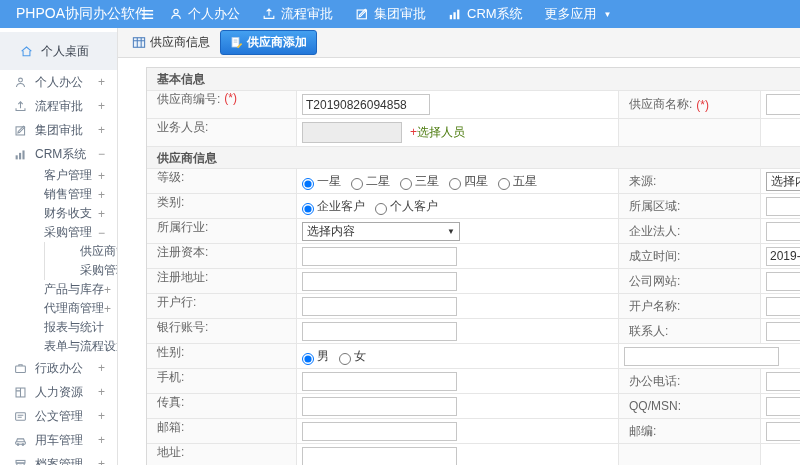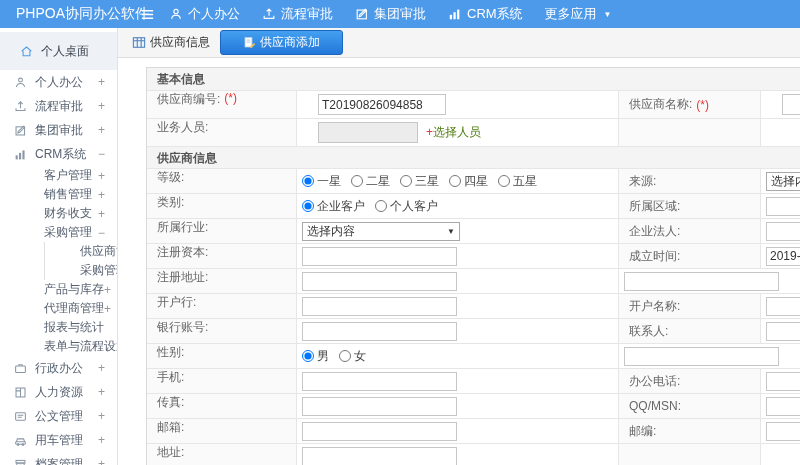--- a/index.html
+++ b/index.html
@@ -24,44 +24,44 @@
   .sicon { display:flex; margin-right:8px; color:#8a97a5; }
   .slabel { font-size:12px; }
   .sexp { margin-left:auto; padding-right:12px; color:#999; font-size:12px; }
   .lvl1 { height:19px; padding-left:44px; }
   .lvl2 { height:19px; padding-left:80px; position:relative; }
   .lvl2::before { content:''; position:absolute; left:44px; top:0; bottom:0; width:1px; background:#e0e0e0; }
 
   main { flex:1; display:flex; flex-direction:column; overflow:hidden; }
   .tabbar { height:30px; background:#f5f5f5; border-bottom:1px solid #ddd; display:flex; align-items:center; padding-left:14px; gap:10px; }
   .tab { display:flex; align-items:center; gap:4px; color:#333; cursor:pointer; font-size:12px; }
-  .tab.active { background:linear-gradient(#44a0f0,#2277d9); border:1px solid #1b65c0; color:#fff; border-radius:3px; padding:3px 22px; }
+  .tab.active { background:linear-gradient(#44a0f0,#2277d9); border:1px solid #1b65c0; color:#fff; border-radius:3px; padding:3px 9px;font-weight:bold; }
   .content { flex:1; background:#fff; overflow:hidden; position:relative; }
 
   
   .formbox { width:1000px; margin:9px 0 0 28px; border:1px solid #d9d9d9; background:#fff; }
   .sec-title { height:22px; line-height:22px; background:#f4f4f4; padding-left:10px; font-weight:bold; color:#555; }
   .row { display:flex; border-top:1px solid #e6e6e6; height:25px; }
   .row-lg { height:28px; }
   .lcell { width:150px; background:#fafafa; border-right:1px solid #e6e6e6; padding-left:10px; display:flex; align-items:flex-start; color:#666; }
   .vcell { width:322px; border-right:1px solid #e6e6e6; padding-left:5px; display:flex; align-items:center; }
   .lcell2 { width:142px; background:#fafafa; border-right:1px solid #e6e6e6; padding-left:10px; display:flex; align-items:center; color:#666; }
   .vcell2 { width:384px; padding-left:5px; display:flex; align-items:center; }
   .req { color:#e4393c; font-style:normal; margin-left:4px; }
   .inp { height:19px; border:1px solid #c6c6c6; width:155px; font-size:12px; padding:0 3px; font-family:inherit; color:#333; }
-  .row-lg .inp { height:21px;margin-left:16px; }
+  .row-lg .inp { height:21px; }
   .inp.code { width:128px; }
   .inp.short { width:100px; background:#ececec; }
   .linkwrap { margin-left:8px; white-space:nowrap; }
   .plus { color:#e4393c; }
   .link { color:#4d7c0f; text-decoration:none; cursor:pointer; }
   .sel { width:158px; height:19px; border:1px solid #a9a9a9; background:#fff; display:flex; align-items:center; justify-content:space-between; padding:0 4px; cursor:pointer; color:#333; }
   .sel .arrow { font-size:8px; color:#333; }
   .sel.narrow { width:155px; }
-  .ropt { display:flex; align-items:center; margin-right:10px; color:#444; cursor:pointer; }
+  .ropt { display:flex; align-items:flex-end; margin-right:10px; color:#444; cursor:pointer; }
   .ropt input { width:12px; height:12px; margin:0 3px 0 0; }
   svg { display:block; }
 </style>
 </head>
 <body>
 
 <div class="topbar">
   <div class="logo">PHPOA协同办公软件</div>
   <span class="hamburger">
     <svg width="15" height="15" viewBox="0 0 16 16">
@@ -405,20 +405,23 @@
             </div>
         </div>
 
         <div class="row">
           <div class="lcell">
               <span>注册地址:</span>
             </div>
           <div class="vcell">
               <input class="inp" value="" style="">
             </div>
+          <div class="lcell2">
+              <span>公司网站:</span>
+            </div>
           <div class="vcell2">
               <input class="inp" value="" style="">
             </div>
         </div>
 
         <div class="row">
           <div class="lcell">
               <span>开户行:</span>
             </div>
           <div class="vcell">

